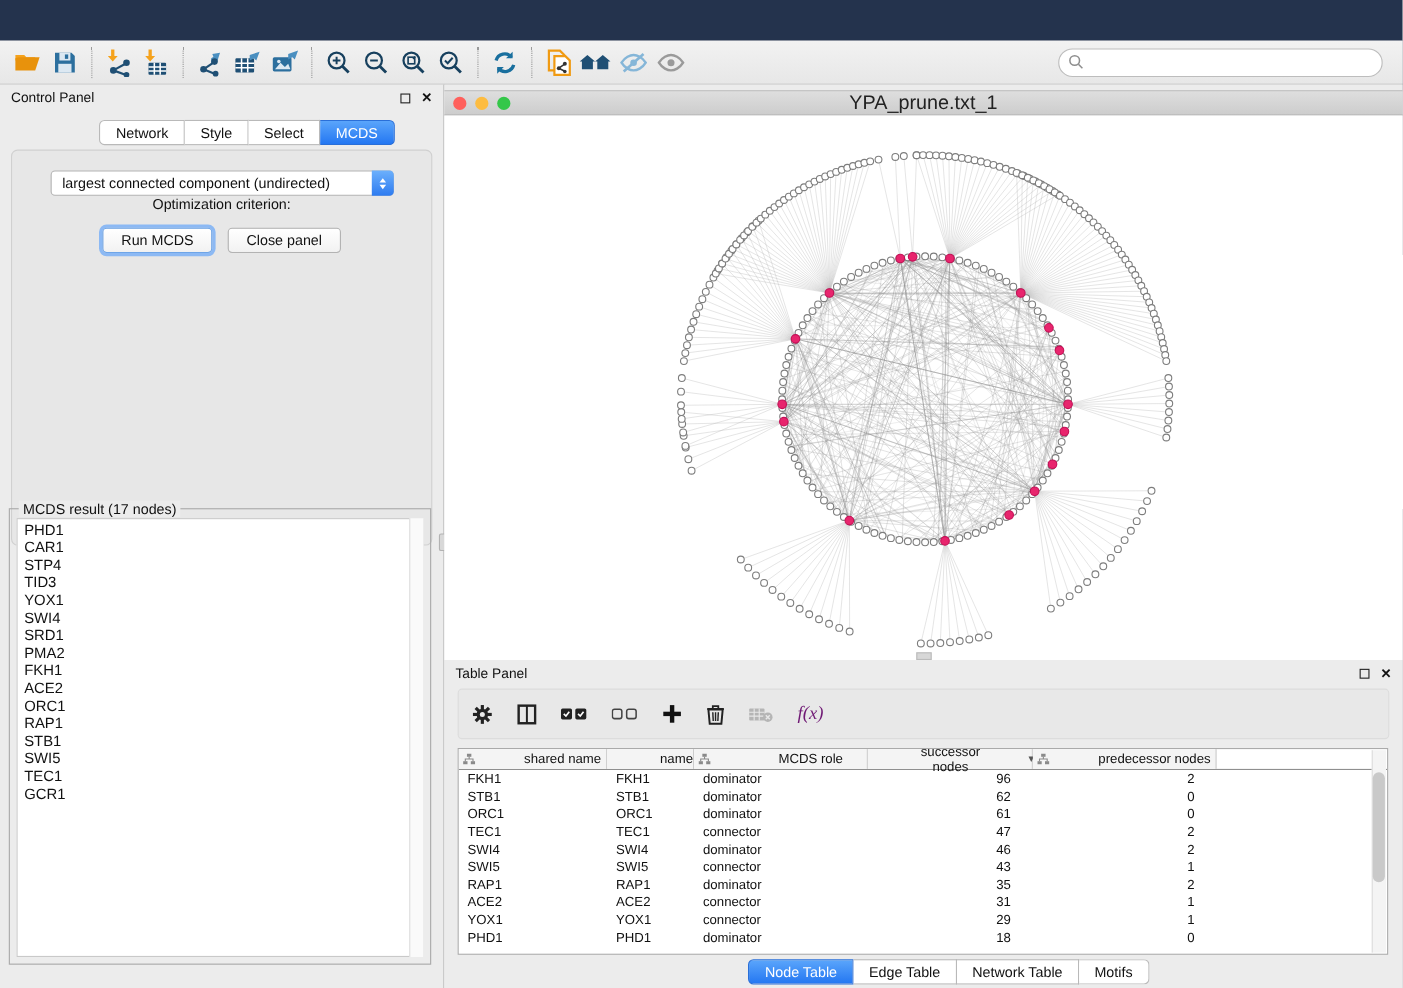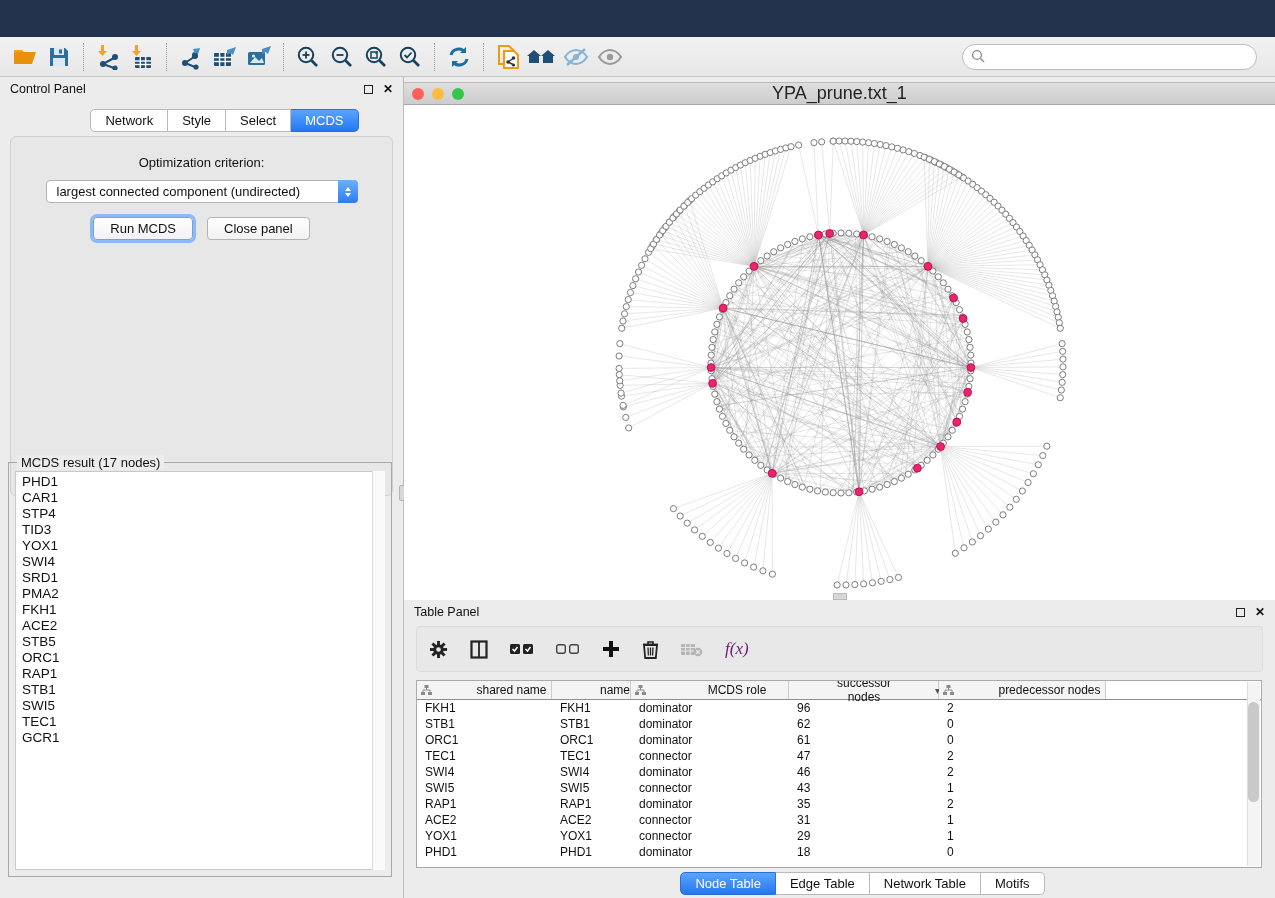--- a/index.html
+++ b/index.html
@@ -89,21 +89,21 @@
   #node-table { position:absolute; left:12px; right:13px; top:80px; height:188px;
     background:#fff; border:1px solid #aaa; overflow:hidden; }
   #thead { display:flex; height:19px; border-bottom:1px solid #8f8f8f; }
   .hcell { background:#f4f4f4; border-right:1px solid #ccc; display:flex; align-items:center;
     font-size:12px; padding:0 4px;gap:44px; }
   .hcell .hlabel { flex:1; text-align:center; }
   .sort-arrow { font-size:10px; color:#555; margin-right:2px; }
   .w0{width:135px}.w1{width:79px}.w2{width:158px}.w3{width:150px}.w4{width:167px}
   .trow { display:flex; height:16px; }
   .tcell { font-size:12px; line-height:16px; padding:0 8px; white-space:nowrap; overflow:hidden; }
-  .tcell.num { text-align:left; padding-right:20px; }
+  .tcell.num { text-align:right; padding-right:20px; }
   #table-vscroll { position:absolute; top:1px; bottom:1px; right:1px; width:13px;
     background:#f4f4f4; border-left:1px solid #ddd; }
   #table-vthumb { position:absolute; top:20px; right:1px; width:11px; height:100px;
     background:#c9c9c9; border-radius:6px; }
   #tp-tabs { position:absolute; left:0; right:0; top:272px; }
 
   
   #status-bar { position:absolute; bottom:0; left:0; right:0; height:28px;
     background:#ececec; border-top:1px solid #c0c0c0; display:flex; align-items:flex-start; padding:0 10px; }
   #list-btn { width:26px; height:20px; background:linear-gradient(#fff,#eee);
@@ -288,47 +288,46 @@
       <span class="float-icon"></span>
       <span class="close-icon">✕</span>
     </div>
     <div class="seg-tabs" id="cp-tabs">
       <div class="seg">Network</div>
       <div class="seg">Style</div>
       <div class="seg">Select</div>
       <div class="seg active">MCDS</div>
     </div>
     <div id="cp-card">
-      <div id="opt-label">Optimization criterion:</div>
       <div id="opt-select">
         <span id="opt-select-value">largest connected component (undirected)</span>
         <span id="opt-stepper">
             <span class="tri-up"></span>
             <span class="tri-down"></span>
           </span>
       </div>
+      <div id="opt-label">Optimization criterion:</div>
       <div id="cp-buttons">
         <button class="mac-btn focus-ring">Run MCDS</button>
         <button class="mac-btn">Close panel</button>
       </div>
     </div>
     <div id="mcds-fieldset">
       <span id="mcds-legend">MCDS result (17 nodes)</span>
       <div id="mcds-list">
           <div class="mcds-item">PHD1</div>
           <div class="mcds-item">CAR1</div>
           <div class="mcds-item">STP4</div>
           <div class="mcds-item">TID3</div>
           <div class="mcds-item">YOX1</div>
           <div class="mcds-item">SWI4</div>
           <div class="mcds-item">SRD1</div>
           <div class="mcds-item">PMA2</div>
           <div class="mcds-item">FKH1</div>
           <div class="mcds-item">ACE2</div>
-          <div class="mcds-item">STB5</div>
           <div class="mcds-item">ORC1</div>
           <div class="mcds-item">RAP1</div>
           <div class="mcds-item">STB1</div>
           <div class="mcds-item">SWI5</div>
           <div class="mcds-item">TEC1</div>
           <div class="mcds-item">GCR1</div>
         </div>
       <div id="mcds-scroll"></div>
     </div>
   </div>

